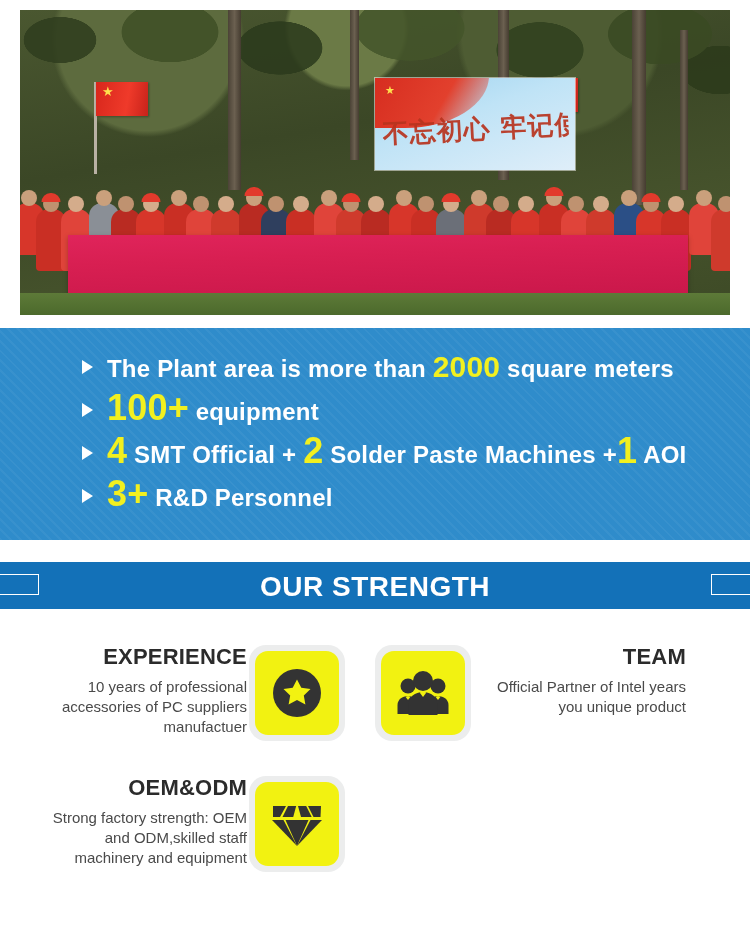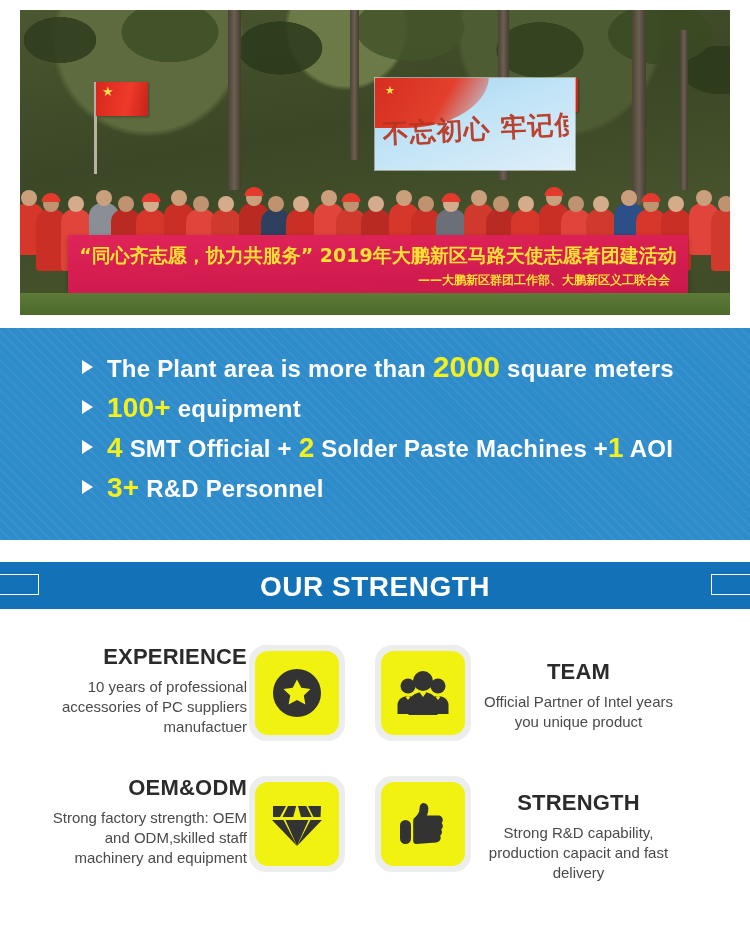--- a/index.html
+++ b/index.html
@@ -60,21 +60,21 @@
       background-color:#2f8ccb;
       background-image:repeating-linear-gradient(45deg,rgba(255,255,255,.045) 0 2px,rgba(0,0,0,0) 2px 7px);}
   .facts-inner{position:absolute;left:82px;top:26px;right:20px;}
   .fact{display:flex;align-items:baseline;margin-bottom:13px;}
   .tri{flex:0 0 auto;width:0;height:0;border-left:11px solid #ffffff;
       border-top:7px solid transparent;border-bottom:7px solid transparent;
       margin-right:14px;position:relative;top:-3px;}
   .ftext{font-family:"Liberation Sans",sans-serif;font-weight:bold;color:#ffffff;
       font-size:24px;line-height:26px;letter-spacing:.2px;white-space:nowrap;}
   .ftext .num{color:#f2f01f;font-size:30px;}
-  .ftext .numsm{color:#f2f01f;font-size:28px;}
+  .ftext .numsm{color:#f2f01f;font-size:36px;}
 
   
   .adv-band{position:absolute;left:0;top:562px;width:750px;height:47px;background:#1371b8;}
   .adv-title{position:absolute;left:0;right:0;top:9px;text-align:center;color:#fff;
       font-family:"Liberation Sans",sans-serif;font-weight:bold;font-size:28px;letter-spacing:.5px;}
   .adv-rect{position:absolute;top:12px;height:19px;border:1.5px solid #ffffff;}
   .adv-rect.l{left:-38px;width:75px;}
   .adv-rect.r{right:-38px;width:75px;}
 
   
@@ -84,21 +84,21 @@
   .row.r2{top:131px;}
   .cell{position:absolute;top:0;width:315px;height:130px;display:flex;align-items:flex-start;}
   .cell.left{left:30px;justify-content:flex-end;}
   .cell.right{left:375px;justify-content:flex-start;}
   .tile{flex:0 0 auto;width:96px;height:96px;border-radius:17px;background:#eceded;
       display:flex;align-items:center;justify-content:center;box-sizing:border-box;padding:6px;}
   .tile-in{width:84px;height:84px;border-radius:13px;background:#f2f211;
       display:flex;align-items:center;justify-content:center;}
   .txt{width:205px;}
   .txt.r{text-align:right;padding-right:2px;}
-  .txt.l{text-align:center;width:215px;margin-top:15px;}
+  .txt.l{text-align:right;width:215px;}
   .c-h{font-family:"Liberation Sans",sans-serif;font-weight:bold;font-size:22px;color:#2b2b2b;
       margin:0 0 8px 0;line-height:24px;letter-spacing:.2px;}
   .c-b{font-family:"Liberation Sans",sans-serif;font-size:15px;color:#4a4a4a;line-height:20px;}
   svg{display:block;}
 </style>
 </head>
 <body>
 
 <div class="page">
 
@@ -219,22 +219,20 @@
         </div>
         <div class="pers" style="left: 669px; height: 52px; bottom: 16px; background: rgb(224, 68, 58);">
           <div class="head" style="background: rgb(202, 160, 124);"></div>
         </div>
         <div class="pers" style="left: 691px; height: 62px; bottom: 0px; background: rgb(207, 58, 44);">
           <div class="head" style="background: rgb(191, 146, 112);"></div>
         </div>
       </div>
 
     <div class="ph-redbanner">
-      <div class="l1">“同心齐志愿，协力共服务” 2019年大鹏新区马路天使志愿者团建活动</div>
-      <div class="l2">——大鹏新区群团工作部、大鹏新区义工联合会</div>
     </div>
     <div class="ph-grass"></div>
   </div>
 
   <div class="facts">
     <div class="facts-inner">
 
       <div class="fact">
         <span class="tri"></span>
         <span class="ftext"><span>The Plant area is more than </span><span class="num">2000</span><span> square meters</span></span>
@@ -325,32 +323,16 @@
                 <path d="M39 8h13l-.5 11h-7z"></path>
                 <path d="M3 22h11.5L28 48z"></path>
                 <path d="M16.5 22h23L28 48z"></path>
                 <path d="M41.5 22H53L28 48z"></path>
               </g>
             </svg>
           </div>
         </div>
       </div>
 
-      <div class="cell right">
-        <div class="tile">
-          <div class="tile-in">
-            <svg width="52" height="52" viewBox="0 0 52 52" aria-hidden="true">
-              <g fill="#333333">
-                <rect x="3" y="22" width="11" height="24" rx="5.5"></rect>
-                <path d="M19 46c-1.6 0-2.8-1.3-2.8-2.9V22.4c0-1 .4-1.9 1.1-2.5 2-1.8 4.5-4.6 5-7.2.3-1.6.2-3.2.5-4.4.5-1.9 2-3.3 3.9-3.3 2.6 0 4.4 2.2 4.6 4.8.2 2.6-.5 5.4-1.4 7.7h11.3c2.6 0 4.6 2.1 4.6 4.6 0 1.2-.4 2.2-1.1 3 .7.8 1.1 1.9 1.1 3 0 1.4-.6 2.6-1.6 3.4.5.7.8 1.6.8 2.6 0 1.5-.7 2.8-1.8 3.6.3.6.5 1.3.5 2.1 0 2.5-2.1 4.6-4.6 4.6z"></path>
-              </g>
-            </svg>
-          </div>
-        </div>
-        <div class="txt l">
-          <div class="c-h">STRENGTH</div>
-          <div class="c-b">Strong R&amp;D capability, production capacit and fast delivery</div>
-        </div>
-      </div>
     </div>
   </div>
 
 </div>
 
 </body></html>

